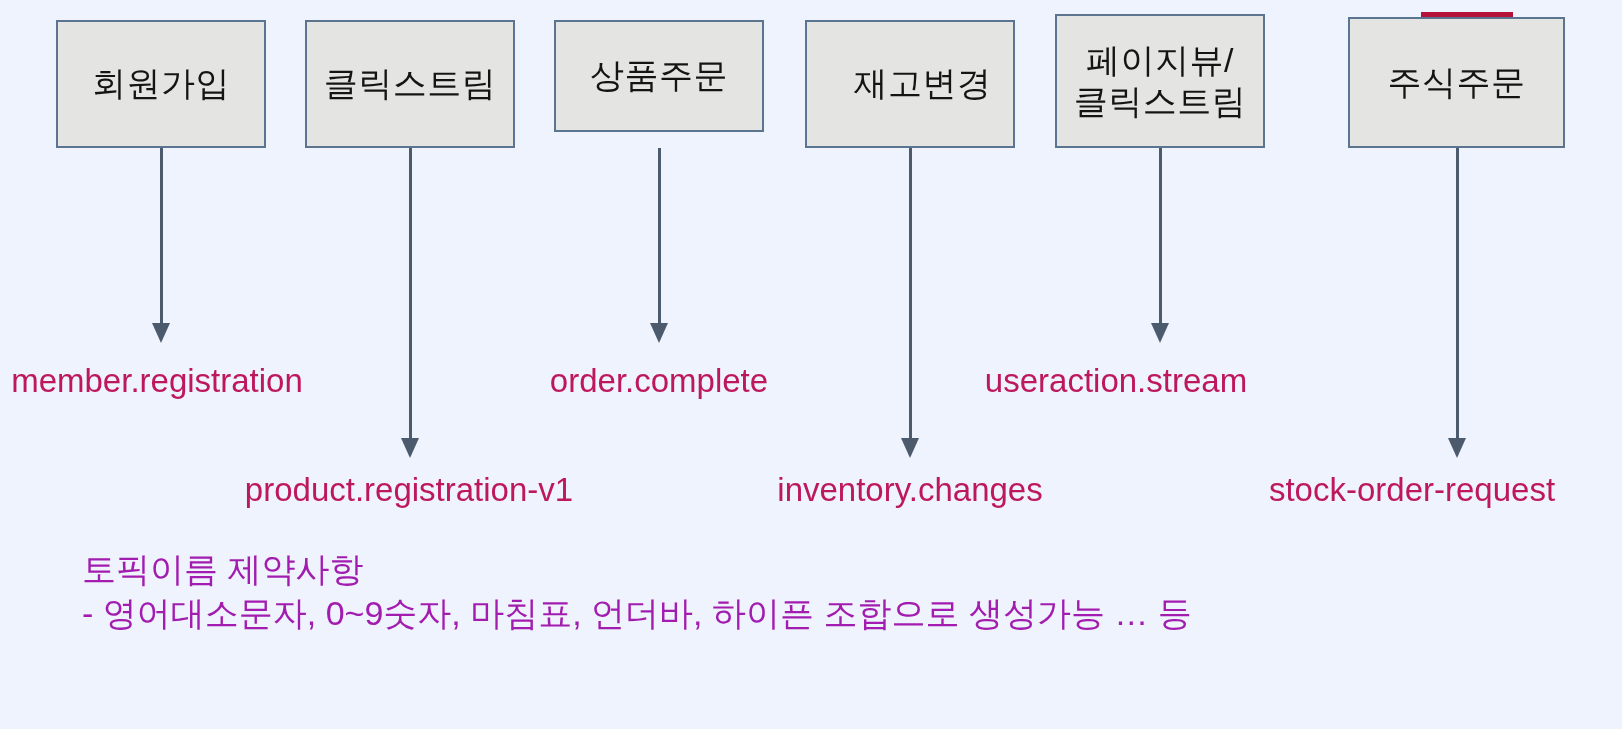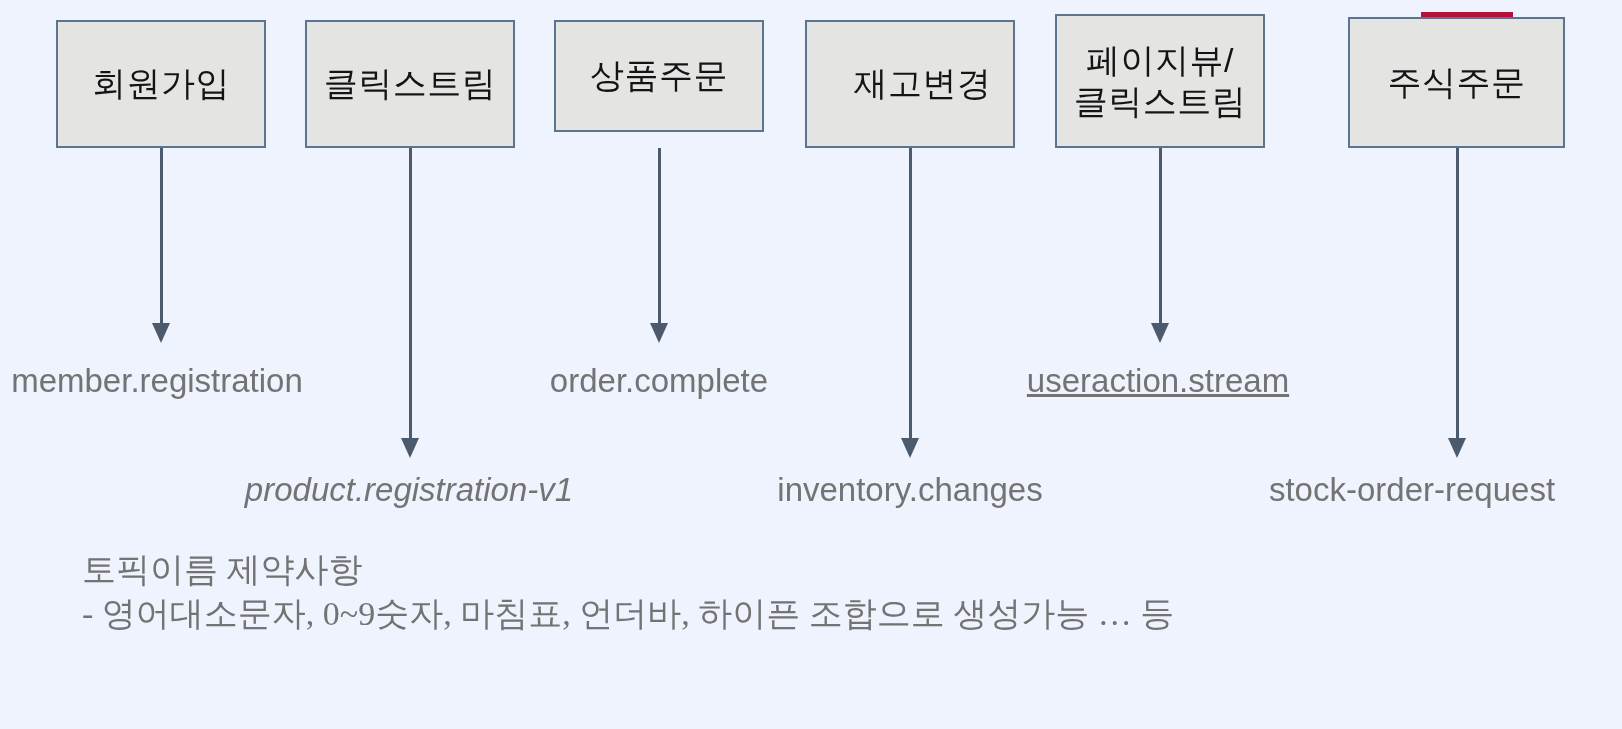--- a/index.html
+++ b/index.html
@@ -60,41 +60,41 @@
     width: 0;
     height: 0;
     border-left: 9px solid transparent;
     border-right: 9px solid transparent;
     border-top: 20px solid #4c5a6e;
   }
 
   
   .topic-label {
     position: absolute;
-    color: #737373;
+    color: #be185d;
     font-size: 33px;
     line-height: 1;
     white-space: nowrap;
     font-family: "Liberation Sans", "DejaVu Sans", sans-serif;
     transform: translateX(-50%);
   }
 
   
   .accent-mark {
     position: absolute;
     background: #b5123a;
   }
 
   
   #constraints {
     position: absolute;
     left: 82px;
     top: 548px;
-    color: #737373;
-    font-family: Liberation Serif, serif;
+    color: #a21caf;
+    font-family: Liberation Sans, sans-serif;
   }
   #constraints .note-title {
     font-size: 34px;
     line-height: 1.28;
     white-space: nowrap;
   }
   #constraints .note-line {
     font-size: 34px;
     line-height: 1.28;
     white-space: nowrap;
@@ -159,23 +159,23 @@
 
   <div class="arrow" style="left:1457px; top:148px;">
     <div class="shaft" style="height:290px;"></div>
     <div class="head" style="top:290px;"></div>
   </div>
 
   <div class="topic-label" style="left:157px; top:364px;">member.registration</div>
 
   <div class="topic-label" style="left:659px; top:364px;">order.complete</div>
 
-  <div class="topic-label" style="left:1158px; top:364px;text-decoration:underline;">useraction.stream</div>
+  <div class="topic-label" style="left:1116px; top:364px;">useraction.stream</div>
 
-  <div class="topic-label" style="left:409px; top:473px;font-style:italic;">product.registration-v1</div>
+  <div class="topic-label" style="left:409px; top:473px;">product.registration-v1</div>
 
   <div class="topic-label" style="left:910px; top:473px;">inventory.changes</div>
 
   <div class="topic-label" style="left:1412px; top:473px;">stock-order-request</div>
 
   <div id="constraints">
     <div class="note-title">토픽이름 제약사항</div>
     <div class="note-line">-  영어대소문자, 0~9숫자, 마침표, 언더바, 하이픈 조합으로 생성가능 … 등</div>
   </div>
 

